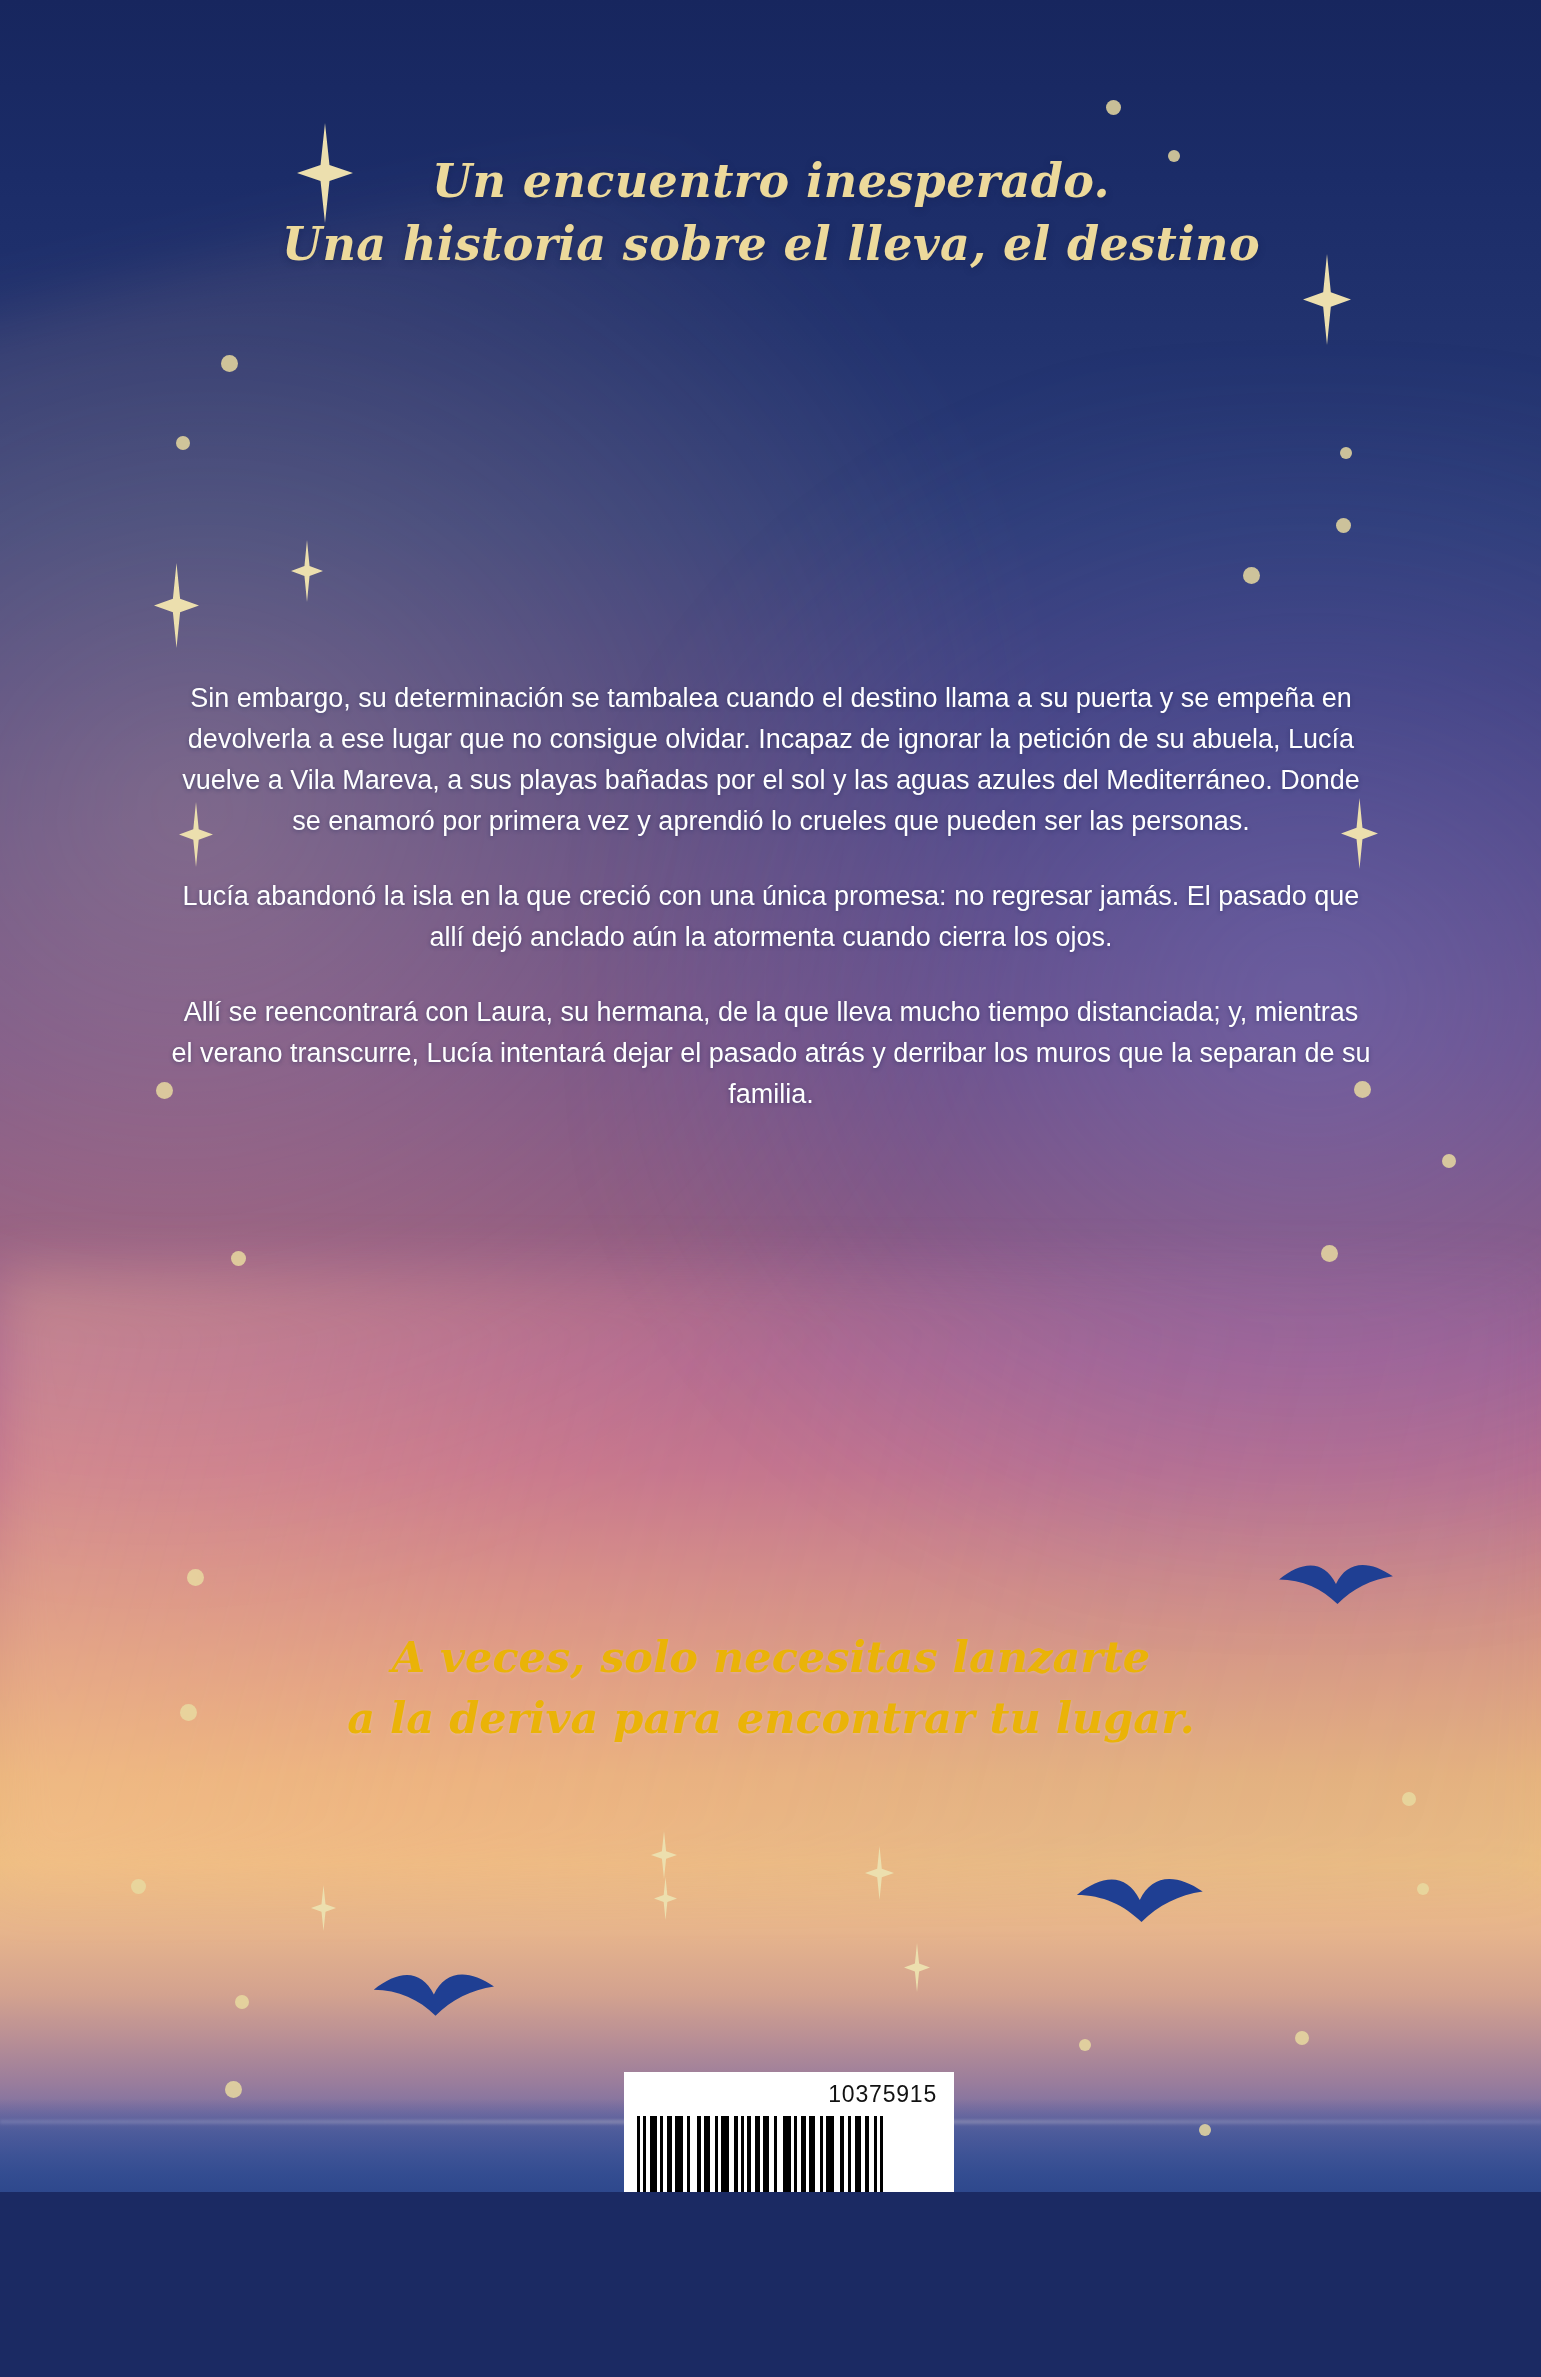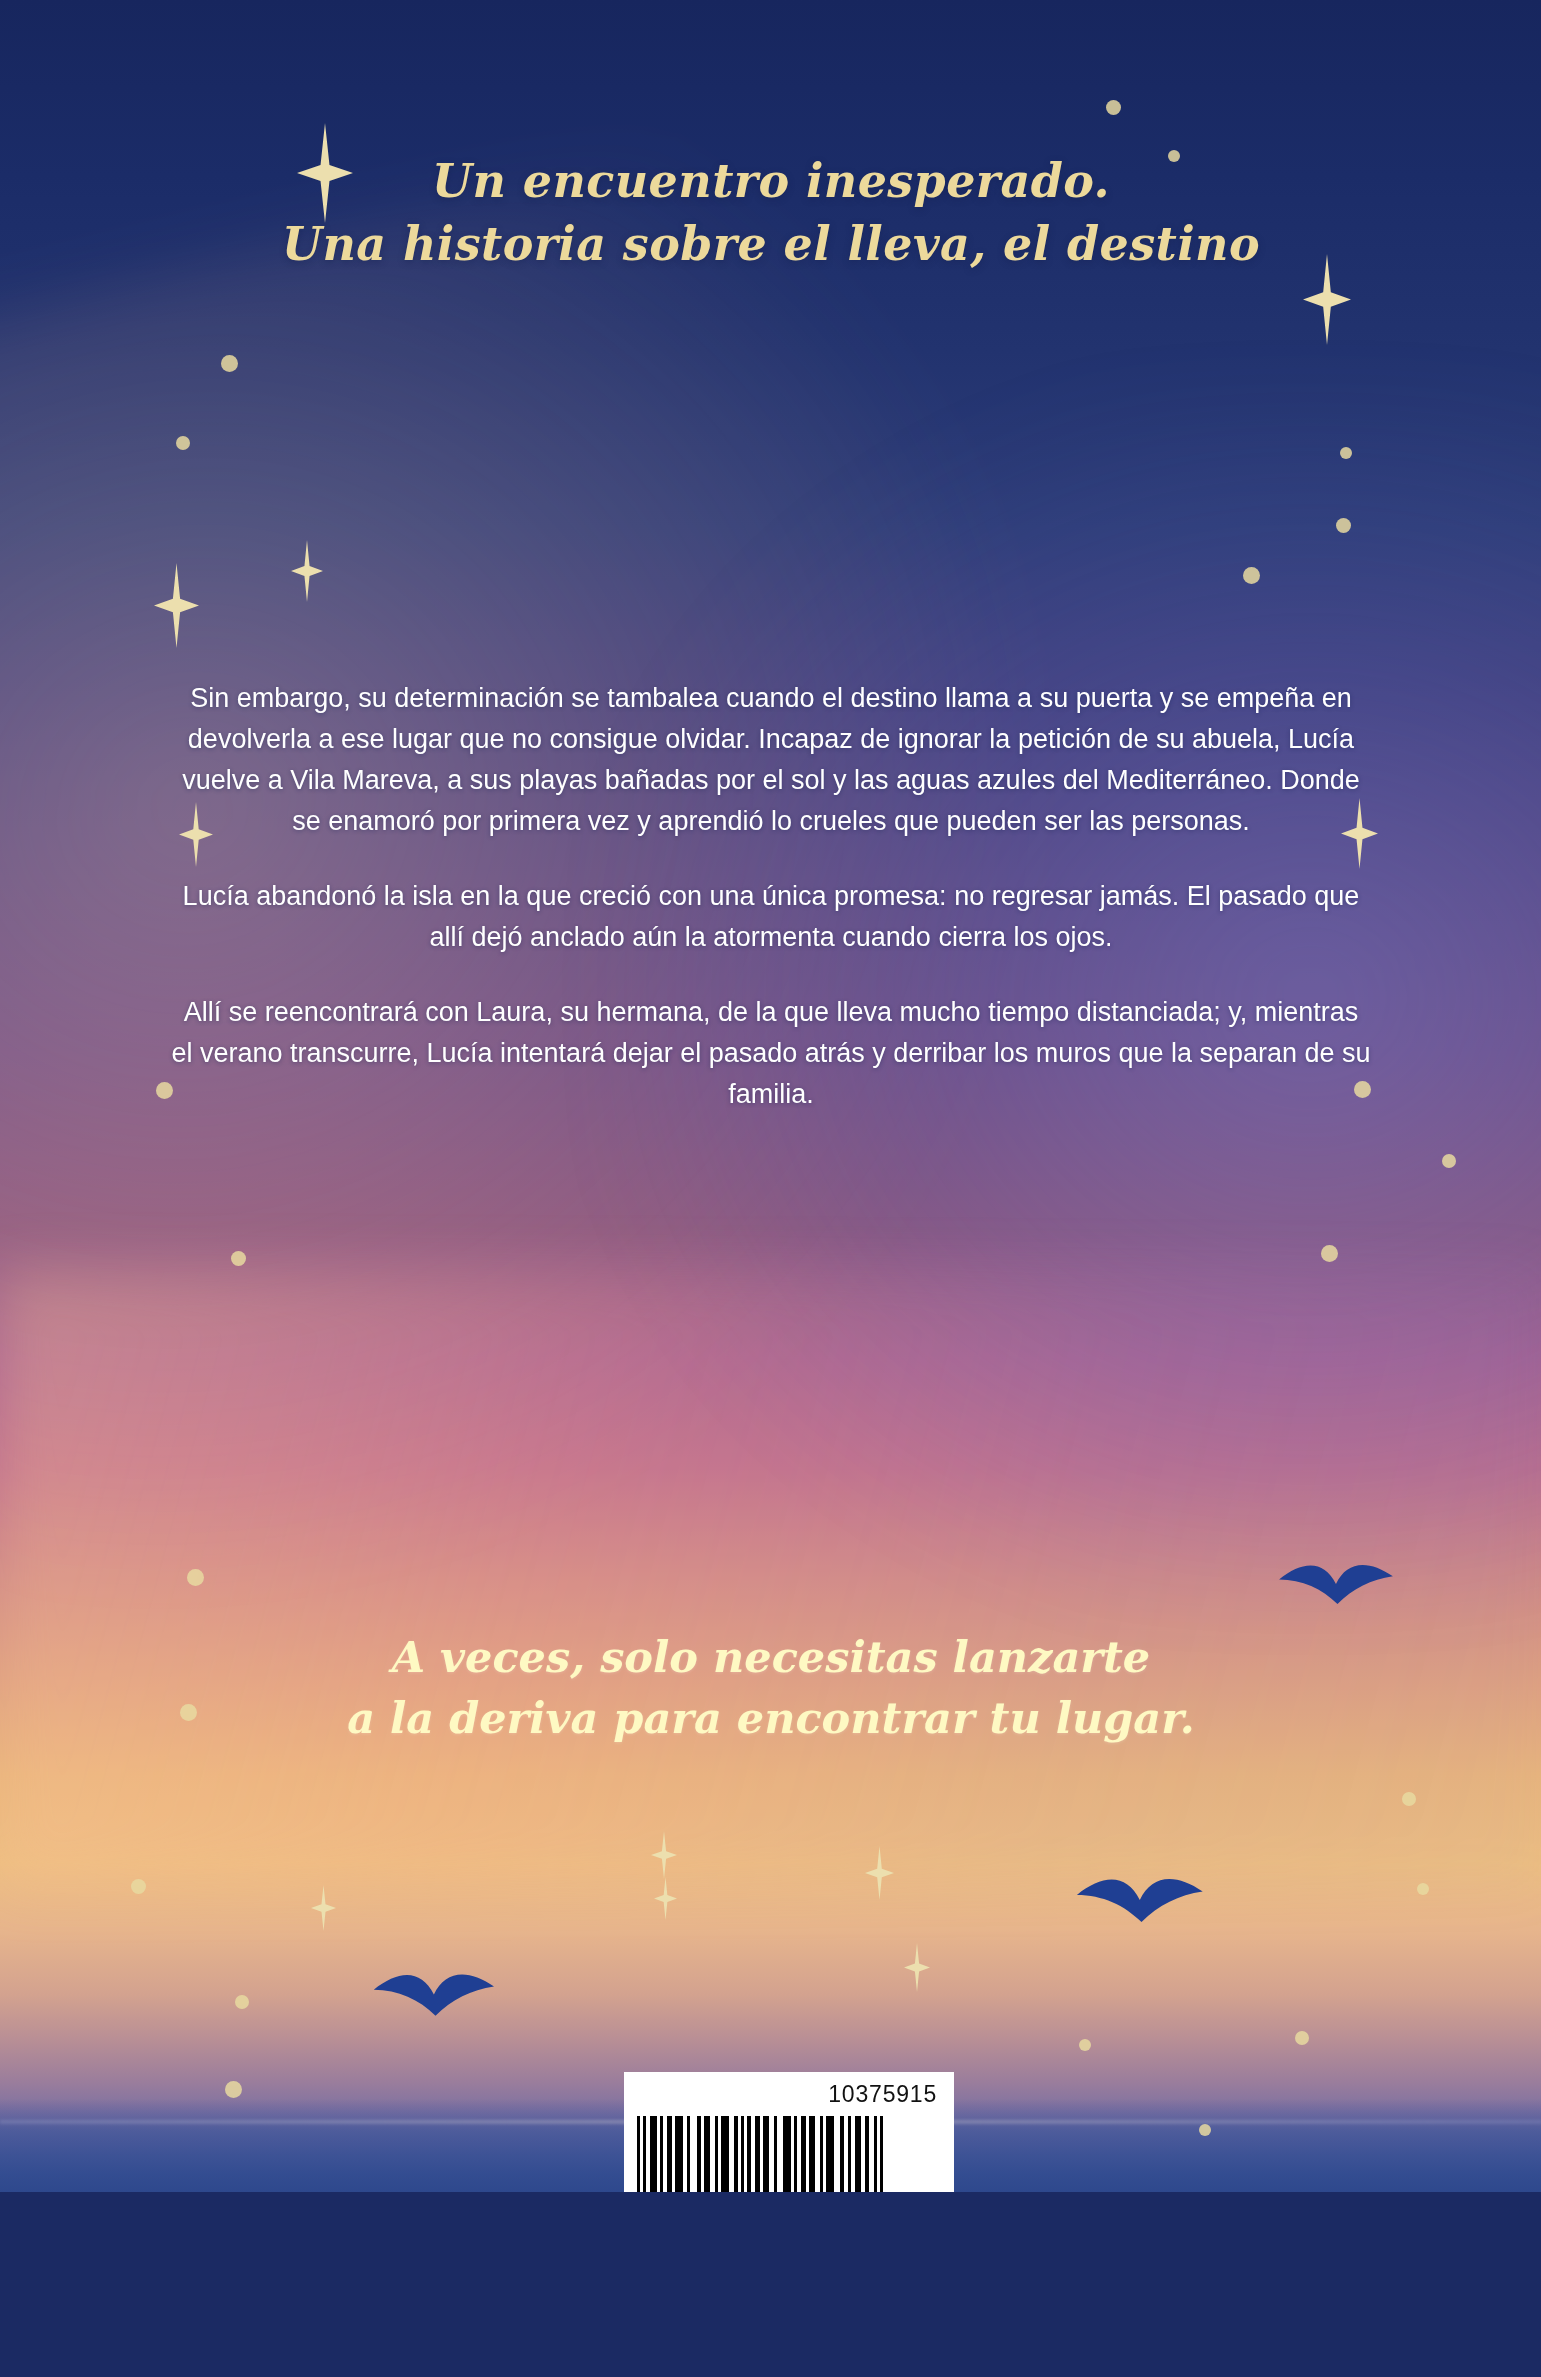--- a/index.html
+++ b/index.html
@@ -145,21 +145,21 @@
     margin: 0 0 34px 0;
   }
   .blurb p:last-child { margin-bottom: 0; }
 
   .closing {
     position: absolute;
     left: 0;
     top: 1627px;
     width: 100%;
     text-align: center;
-    color: #fef9c3;
+    color: #eab308;
     font-family: "DejaVu Serif", serif;
     font-style: italic;
     font-weight: 700;
     font-size: 43px;
     line-height: 1.42;
     text-shadow: 0 0.8px 3.1px rgba(255,255,255,0.18);
   }
   .closing .ln { display: block; }
 
   

